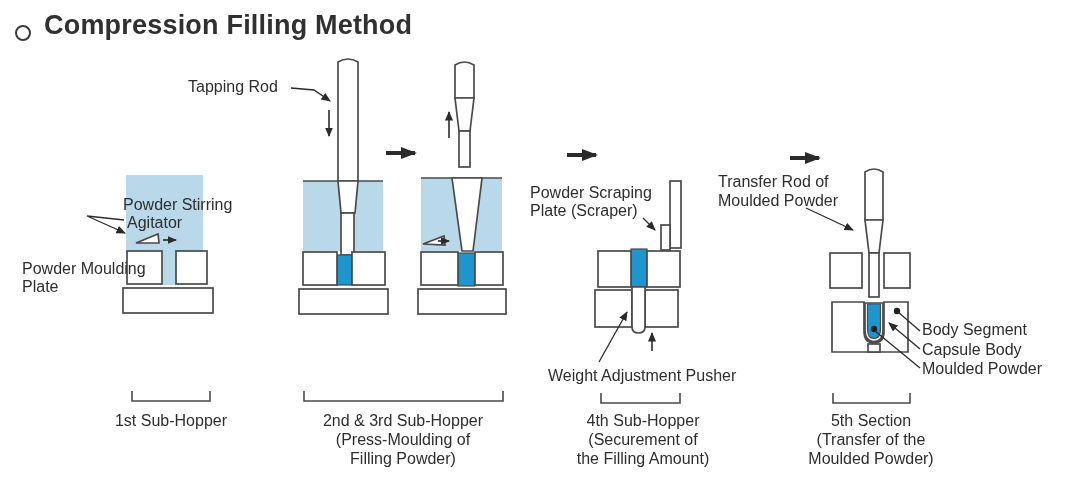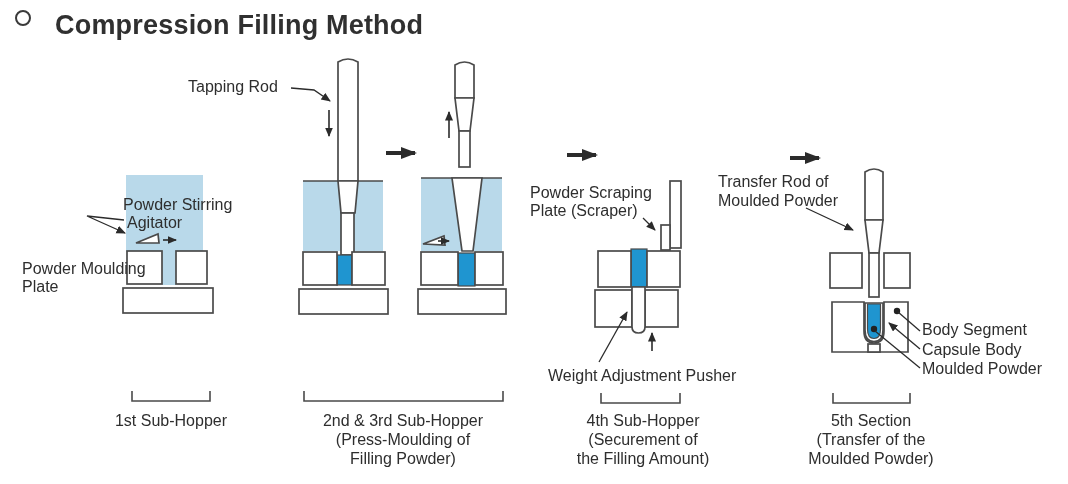--- a/index.html
+++ b/index.html
@@ -5,21 +5,21 @@
   :root{
     --powder-light:#b9d9ea;
     --powder-dark:#1f95d0;
     --outline:#4a4a4a;
     --text:#2e2e2e;
     --arrow:#2b2b2b;
   }
   html,body{margin:0;padding:0;background:#fff;}
   #frame{position:relative;width:1068px;height:484px;background:#ffffff;overflow:hidden;
          font-family:"Liberation Sans",sans-serif;}
-  #titlebar{position:absolute;left:15px;top:10px;display:flex;align-items:flex-start;gap:24px;}
+  #titlebar{position:absolute;left:15px;top:10px;display:flex;align-items:flex-end;gap:13px;}
   #title-bullet{width:12px;height:12px;border:2.5px solid #3a3a3a;border-radius:50%;flex:0 0 auto;}
   #page-title{font-size:27px;font-weight:bold;color:#303030;letter-spacing:0.2px;white-space:nowrap;}
   svg{position:absolute;left:0;top:0;}
   .shape{fill:#ffffff;stroke:var(--outline);stroke-width:1.7;}
   .pl{fill:var(--powder-light);stroke:none;}
   .pd{fill:var(--powder-dark);stroke:var(--outline);stroke-width:1.2;}
   .edge{stroke:var(--outline);stroke-width:1.7;fill:none;}
   .leader{stroke:var(--arrow);stroke-width:1.3;fill:none;}
   .motion{stroke:var(--arrow);stroke-width:1.6;fill:none;}
   .trans{stroke:var(--arrow);stroke-width:4;fill:none;}

